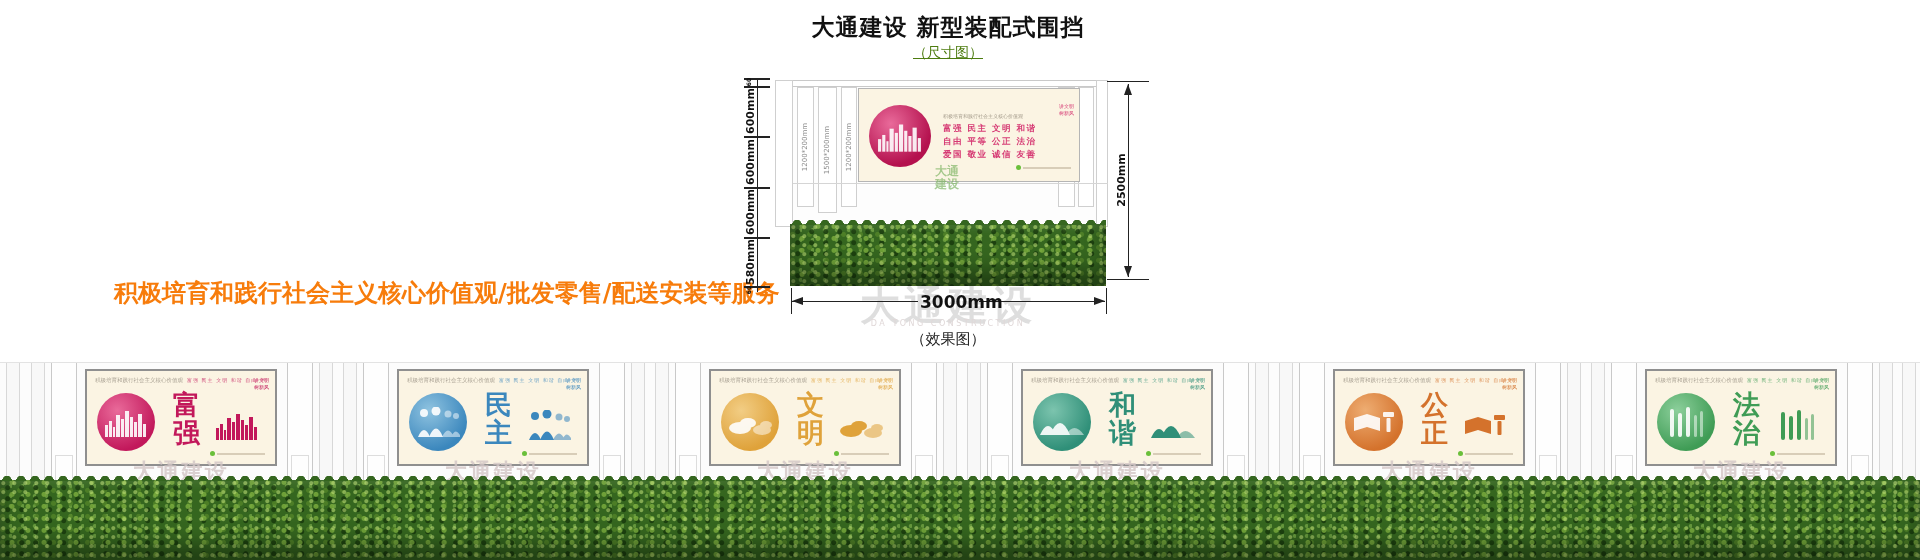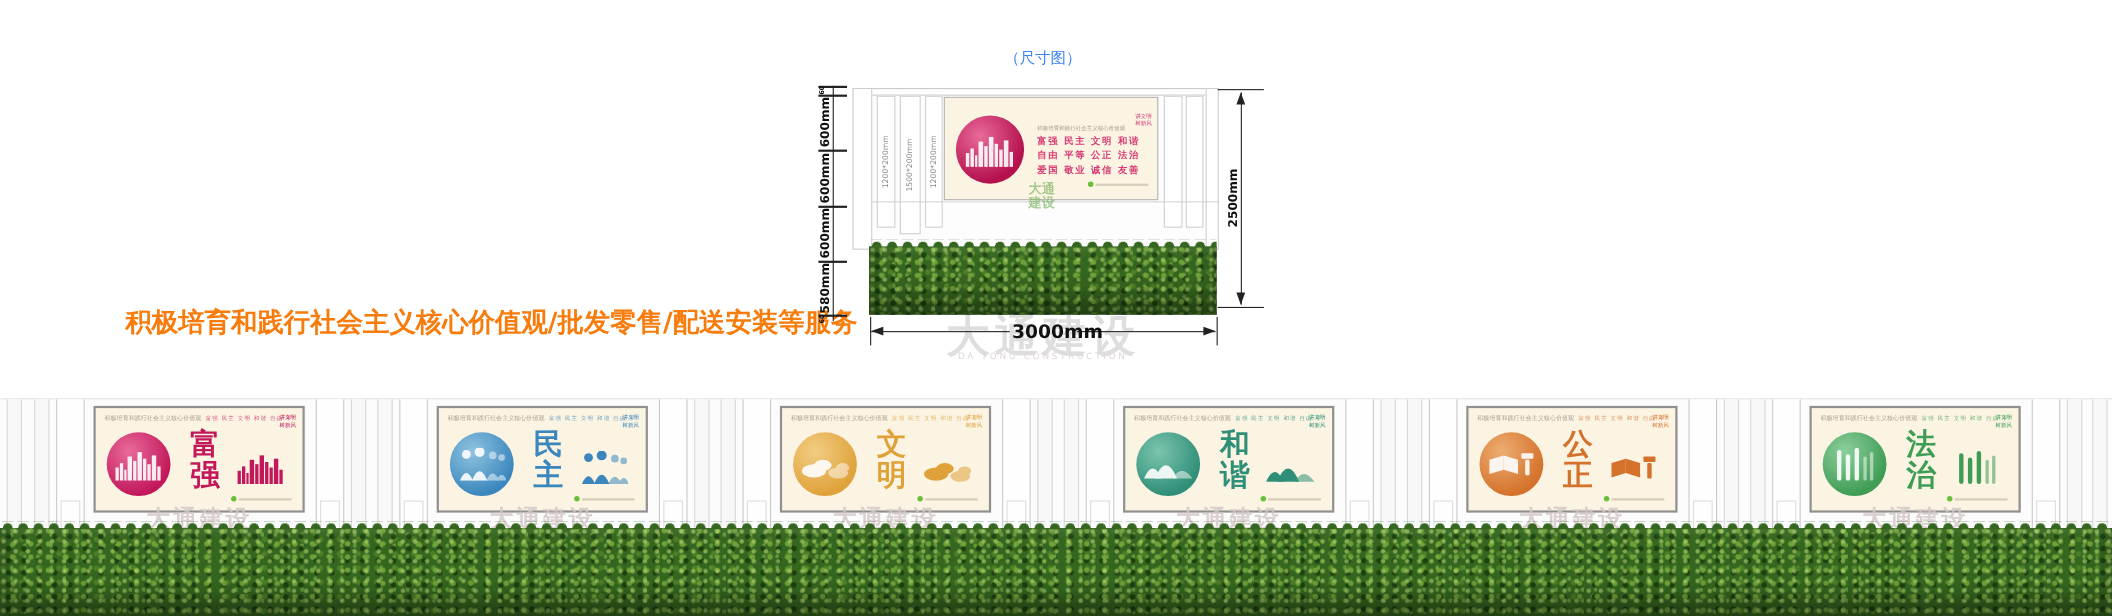--- a/index.html
+++ b/index.html
@@ -2,21 +2,21 @@
 <html><head>
 <meta charset="utf-8">
 <style>
   html,body{margin:0;padding:0;background:#fff;}
   .stage{position:relative;width:1920px;height:560px;background:#fff;overflow:hidden;
          font-family:"DejaVu Sans","Liberation Sans",sans-serif;color:#111;}
   .abs{position:absolute;}
 
   
   .title{left:0;top:12px;width:1896px;text-align:center;font-size:23px;font-weight:bold;letter-spacing:1px;}
-  .subtitle{left:0;top:44px;width:1896px;text-align:center;font-size:14px;color:#3b82f6;}
+  .subtitle{left:0;top:44px;width:1896px;text-align:center;font-size:14px;color:#4d7c0f;text-decoration:underline;}
 
   
   .note{top:277px;font-size:24px;font-weight:bold;color:#f77c0b;white-space:nowrap;}
   .note-left{left:114px;}
   .note-right{left:1185px;font-size:23px;}
 
   
   .dline{background:#222;}
   .dimlab{font-weight:bold;font-size:11px;color:#111;white-space:nowrap;
           transform:translate(-50%,-50%) rotate(-90deg);}
@@ -29,21 +29,21 @@
   .df-col{background:#fff;border:1px solid #cfcfcf;box-sizing:border-box;}
   .df-edge-l{left:775px;top:80px;width:18px;height:147px;}
   .df-c1{left:797px;top:87px;width:17px;height:120px;}
   .df-c2{left:818px;top:87px;width:19px;height:126px;}
   .df-c3{left:841px;top:87px;width:16px;height:120px;}
   .df-c4{left:1058px;top:87px;width:17px;height:120px;}
   .df-c5{left:1078px;top:87px;width:16px;height:120px;}
   .df-edge-r{left:1096px;top:80px;width:12px;height:147px;}
   .df-midline{left:793px;top:183px;width:315px;height:1px;background:#d5d5d5;}
 
-  .df-poster{left:858px;top:88px;width:195px;height:94px;background:#fbf4e3;border:1px solid #b5b5b5;box-sizing:border-box;padding-left:48px;}
+  .df-poster{left:858px;top:88px;width:222px;height:94px;background:#fbf4e3;border:1px solid #b5b5b5;box-sizing:border-box;padding-left:48px;}
   .df-circle{left:10px;top:16px;width:62px;height:62px;border-radius:50%;
              background:radial-gradient(circle at 35% 30%, #e96a9a, #b4114e 70%);}
   .df-motif{left:8px;top:14px;width:46px;height:34px;color:#fff;opacity:.9;}
   .df-slogan{left:84px;top:24px;font-size:5px;color:#a39a8a;white-space:nowrap;}
   .df-vline{left:84px;font-size:8.5px;font-weight:bold;color:#d63a74;letter-spacing:1.5px;white-space:nowrap;}
   .df-corner{right:5px;top:14px;width:18px;font-size:5px;line-height:1.3;color:#d63a74;text-align:right;}
   .df-badge{right:8px;bottom:11px;display:flex;align-items:center;gap:2px;}
   .dot{width:5px;height:5px;border-radius:50%;background:#6abf3a;}
   .badgeline{width:48px;height:2px;background:#d8cdb8;}
   .df-green{left:934px;top:165px;width:26px;font-size:12px;line-height:1.05;font-weight:bold;color:#79b25e;
@@ -93,20 +93,21 @@
   .pwm{position:absolute;top:94px;width:192px;text-align:center;pointer-events:none;}
   .pwm-cn{font-size:22px;font-weight:bold;letter-spacing:2px;color:#d3c6c6;opacity:.8;}
   .pwm-en{font-size:6px;letter-spacing:1.5px;color:#ded2d2;}
   .effect-grass{left:0;top:480px;width:1920px;height:80px;}
 </style>
 </head>
 <body>
 
 <div class="stage">
 
+  <div class="abs title">大通建设 新型装配式围挡</div>
   <div class="abs subtitle">（尺寸图）</div>
 
   <div class="abs note note-left">积极培育和践行社会主义核心价值观/批发零售/配送安装等服务</div>
 
   <div class="abs bigwm bigwm-cn">大通建设</div>
   <div class="abs bigwm bigwm-en">DA TONG CONSTRUCTION</div>
 
   <div>
 
     <div class="abs df-wall"></div>
@@ -177,20 +178,21 @@
 
     <div class="abs dline" style="left:791px;top:288px;width:1px;height:26px;"></div>
     <div class="abs dline" style="left:1106px;top:288px;width:1px;height:26px;"></div>
     <div class="abs dline" style="left:792px;top:301px;width:126px;height:1px;"></div>
     <div class="abs dline" style="left:979px;top:301px;width:126px;height:1px;"></div>
     <div class="abs ah" style="left:792px;top:297px;border-top:4px solid transparent;border-bottom:4px solid transparent;border-right:11px solid #222;"></div>
     <div class="abs ah" style="left:1094px;top:297px;border-top:4px solid transparent;border-bottom:4px solid transparent;border-left:11px solid #222;"></div>
     <div class="abs dimnum" style="left:920px;top:292px;">3000mm</div>
   </div>
 
+  <div class="abs effect-label">（效果图）</div>
 
   <div class="abs effect-wall">
       <div class="strip" style="left: 6px;"></div>
       <div class="strip" style="left: 1902px;"></div>
       <div class="strip" style="left: 31px;"></div>
       <div class="post" style="left: 51px;"></div>
       <div class="post" style="left: 287px;"></div>
       <div class="strip" style="left: 319px;"></div>
       <div class="poster" style="left: 85px; --c1: #c2185b; --c2: #e96a9a;">
     <div class="p-toprow">

